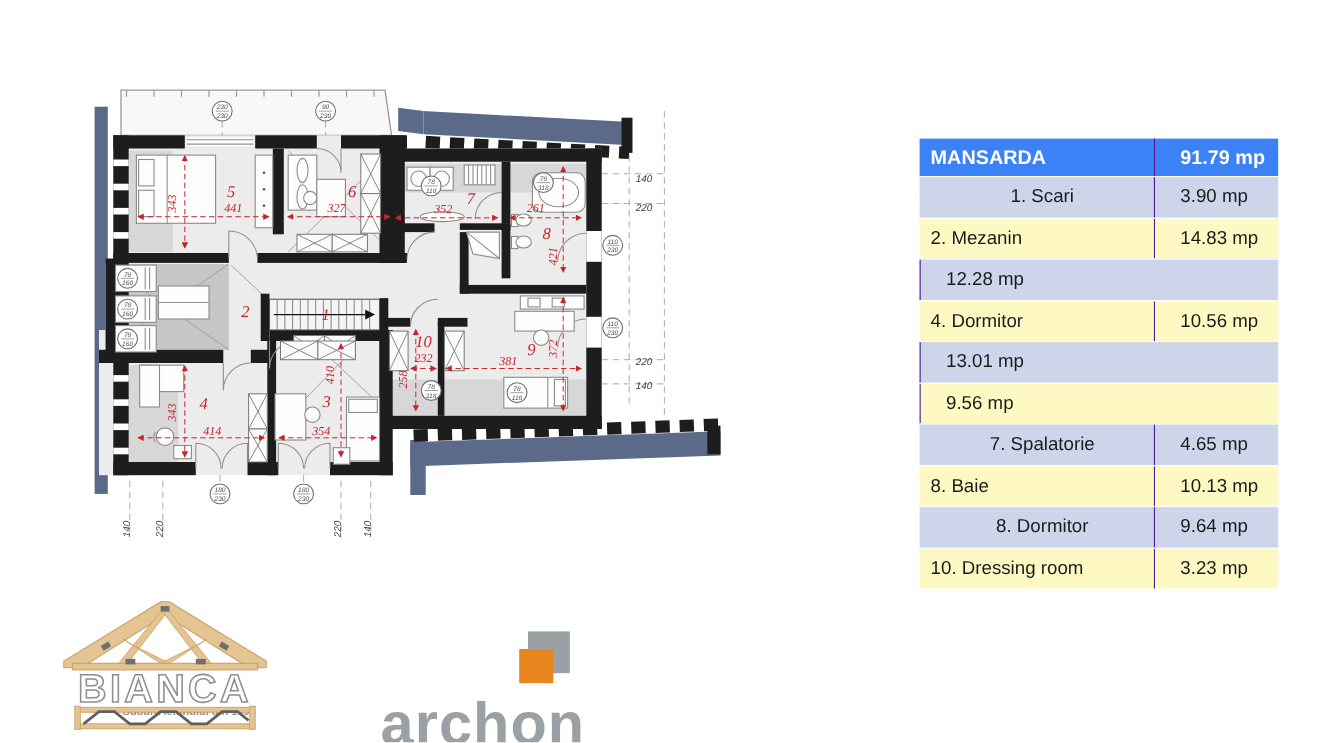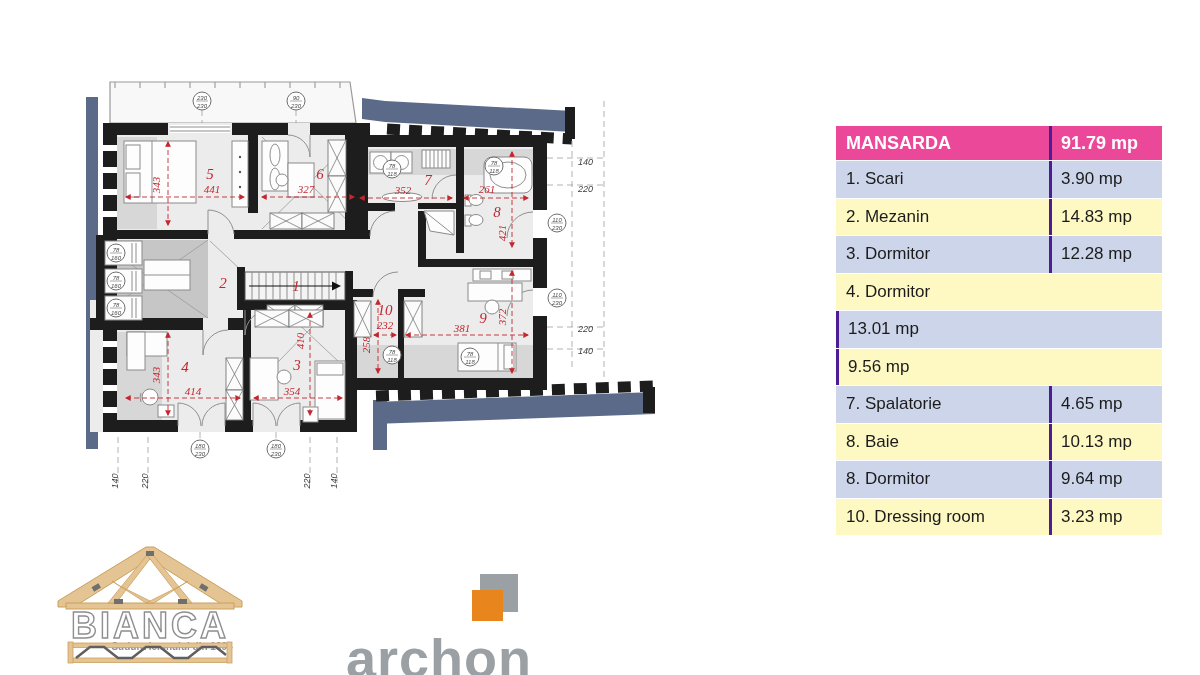--- a/index.html
+++ b/index.html
@@ -24,25 +24,25 @@
   .gdim{font:italic 9px "Liberation Sans",sans-serif;fill:#3d3d3d;}
   .gdimr{font:italic 9px "Liberation Sans",sans-serif;fill:#3d3d3d;text-anchor:middle;}
   .wc circle{fill:#ffffff;stroke:#6f6f6f;stroke-width:1;}
   .wc line{stroke:#6f6f6f;stroke-width:0.6;}
   .ct{font:italic 6px "Liberation Sans",sans-serif;fill:#4a4a4a;text-anchor:middle;}
   .xbox{fill:#fbfbfb;stroke:#787878;stroke-width:0.9;}
   .xln{stroke:#787878;stroke-width:0.8;}
   
   #areatable{position:absolute;left:836px;top:126px;width:326px;display:flex;flex-direction:column;}
   .trow{display:flex;height:36.5px;align-items:center;border-top:1.5px solid #fff;}
-  .trow.head{height:34px;background:#ec4899;border-top:none;}
-  .trow.odd{background:#ccd5ea;}
+  .trow.head{height:34px;background:#3b82f6;border-top:none;}
+  .trow.odd{background:#ccd5ea;text-align:center;}
   .trow.even{background:#fef9c3;}
   .cname{width:203px;padding-left:10px;font-size:17px;color:#1b1b1b;}
-  .carea{flex:1;padding-left:9px;font-size:17px;color:#1b1b1b;border-left:3px solid #4c1d95;
+  .carea{flex:1;padding-left:23px;font-size:17px;color:#1b1b1b;border-left:1px solid #4c1d95;
          height:100%;display:flex;align-items:center;}
   .head .cname,.head .carea{color:#fff;font-weight:bold;font-size:18px;}
   
   #bianca{position:absolute;left:50px;top:543px;}
   #archon{position:absolute;left:346px;top:574px;display:flex;align-items:flex-end;flex-direction:column;}
   .arch-mark{position:relative;width:50px;height:56px;margin-right:10px;}
   .arch-gray{position:absolute;left:8px;top:0;width:38px;height:38px;background:#9aa0a4;}
   .arch-orange{position:absolute;left:0;top:16px;width:31px;height:31px;background:#e8861d;}
   .arch-word{font-size:54px;font-weight:bold;color:#9aa0a4;letter-spacing:1px;line-height:56px;}
 </style>
@@ -431,25 +431,25 @@
   </div>
   <div class="trow odd">
         <div class="cname">1. Scari</div>
         <div class="carea">3.90 mp</div>
       </div>
   <div class="trow even">
         <div class="cname">2. Mezanin</div>
         <div class="carea">14.83 mp</div>
       </div>
   <div class="trow odd">
-        <div class="cname">3. Dormitor</div>
         <div class="carea">12.28 mp</div>
       </div>
   <div class="trow even">
         <div class="cname">4. Dormitor</div>
+        <div class="carea">10.56 mp</div>
       </div>
   <div class="trow odd">
         <div class="carea">13.01 mp</div>
       </div>
   <div class="trow even">
         <div class="carea">9.56 mp</div>
       </div>
   <div class="trow odd">
         <div class="cname">7. Spalatorie</div>
         <div class="carea">4.65 mp</div>

